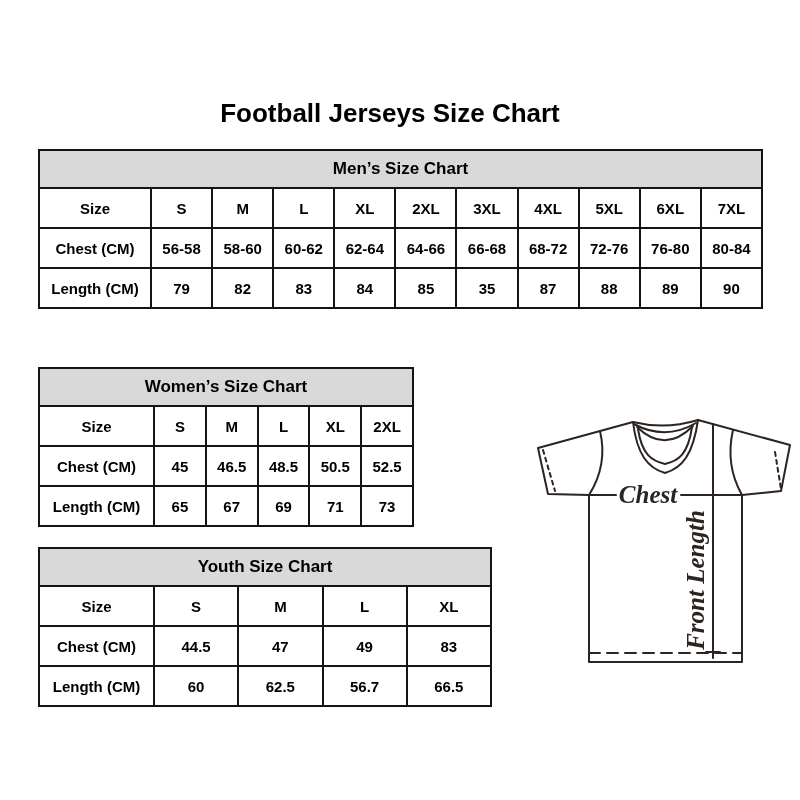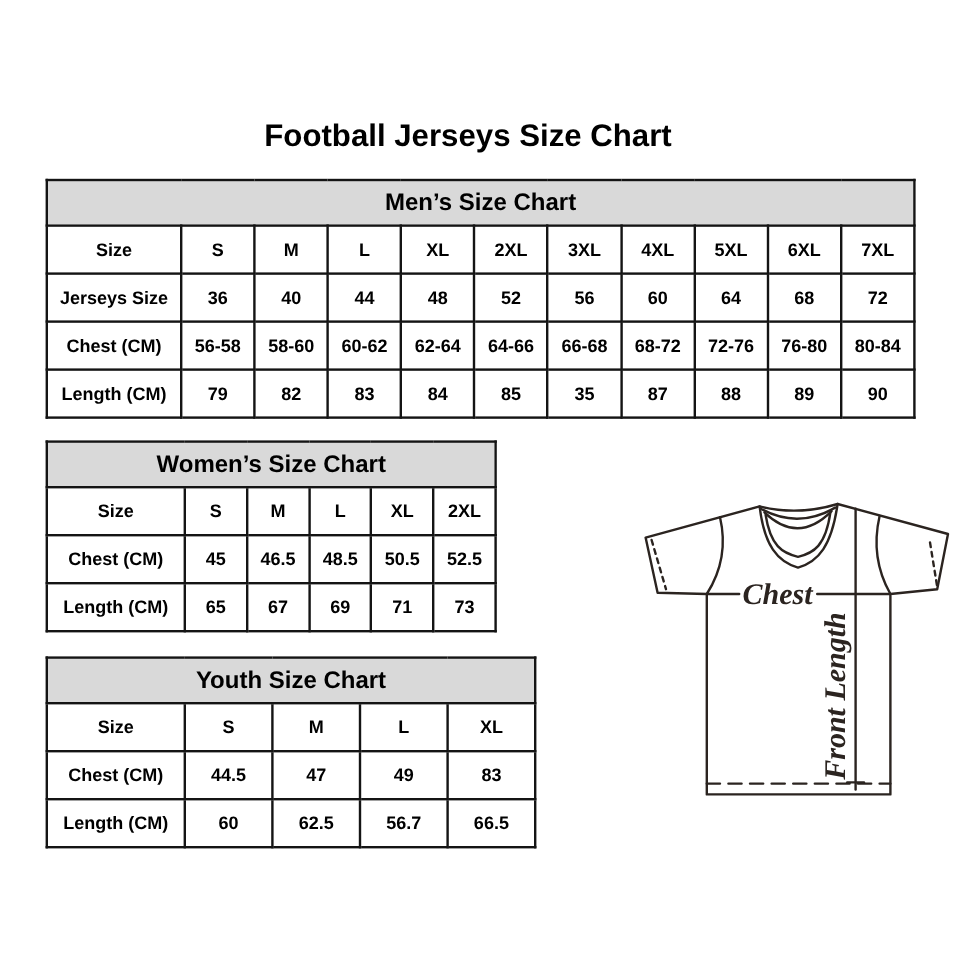--- a/index.html
+++ b/index.html
@@ -13,25 +13,25 @@
     text-align:center; font-size:26px; font-weight:bold; line-height:1;
   }
   table.size-table {
     position:absolute; border-collapse:collapse; table-layout:fixed;
     background:#ffffff;
   }
   table.size-table th, table.size-table td {
     border:2px solid #141414; text-align:center; vertical-align:middle;
     font-weight:bold; color:#000; padding:0; overflow:hidden;
   }
-  th.tbl-title { background:#d9d9d9; font-size:20px; height:36px; }
+  th.tbl-title { background:#d9d9d9; font-size:17px; height:36px; }
   table.size-table tbody th, table.size-table tbody td { font-size:15px; height:38px; }
   table.men   { left:38px; top:149px; width:725px; }
   table.women { left:38px; top:367px; width:376px; }
-  table.youth { left:38px; top:547px; width:409px; }
+  table.youth { left:38px; top:547px; width:454px; }
   table.men   col.label-col { width:112px; }
   table.women col.label-col { width:115px; }
   table.youth col.label-col { width:115px; }
   .jersey-wrap { position:absolute; left:528px; top:410px; width:272px; height:256px; }
   .jersey-wrap svg { display:block; }
   .diagram-text {
     font-family:"Liberation Serif", serif;
     font-style:italic; font-weight:bold; font-size:25px;
     fill:#2b2420;
   }
@@ -68,33 +68,20 @@
         <td>L</td>
         <td>XL</td>
         <td>2XL</td>
         <td>3XL</td>
         <td>4XL</td>
         <td>5XL</td>
         <td>6XL</td>
         <td>7XL</td>
       </tr>
       <tr>
-        <th>Jerseys Size</th>
-        <td>36</td>
-        <td>40</td>
-        <td>44</td>
-        <td>48</td>
-        <td>52</td>
-        <td>56</td>
-        <td>60</td>
-        <td>64</td>
-        <td>68</td>
-        <td>72</td>
-      </tr>
-      <tr>
         <th>Chest (CM)</th>
         <td>56-58</td>
         <td>58-60</td>
         <td>60-62</td>
         <td>62-64</td>
         <td>64-66</td>
         <td>66-68</td>
         <td>68-72</td>
         <td>72-76</td>
         <td>76-80</td>

